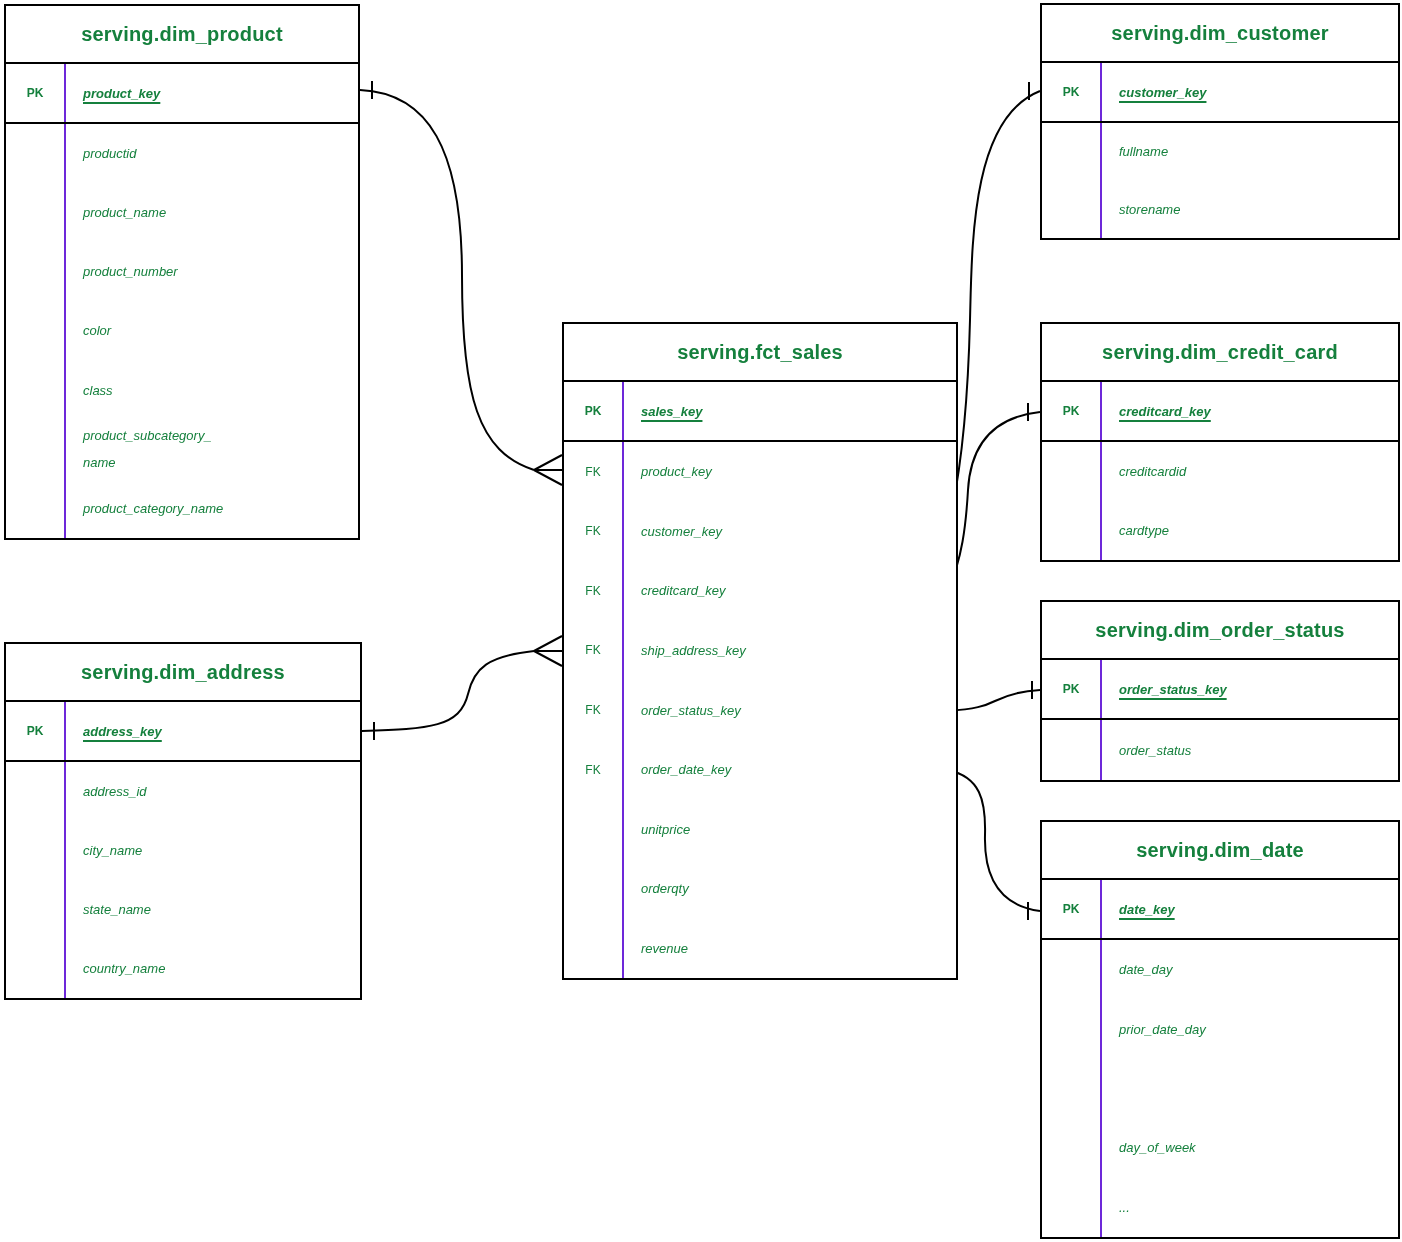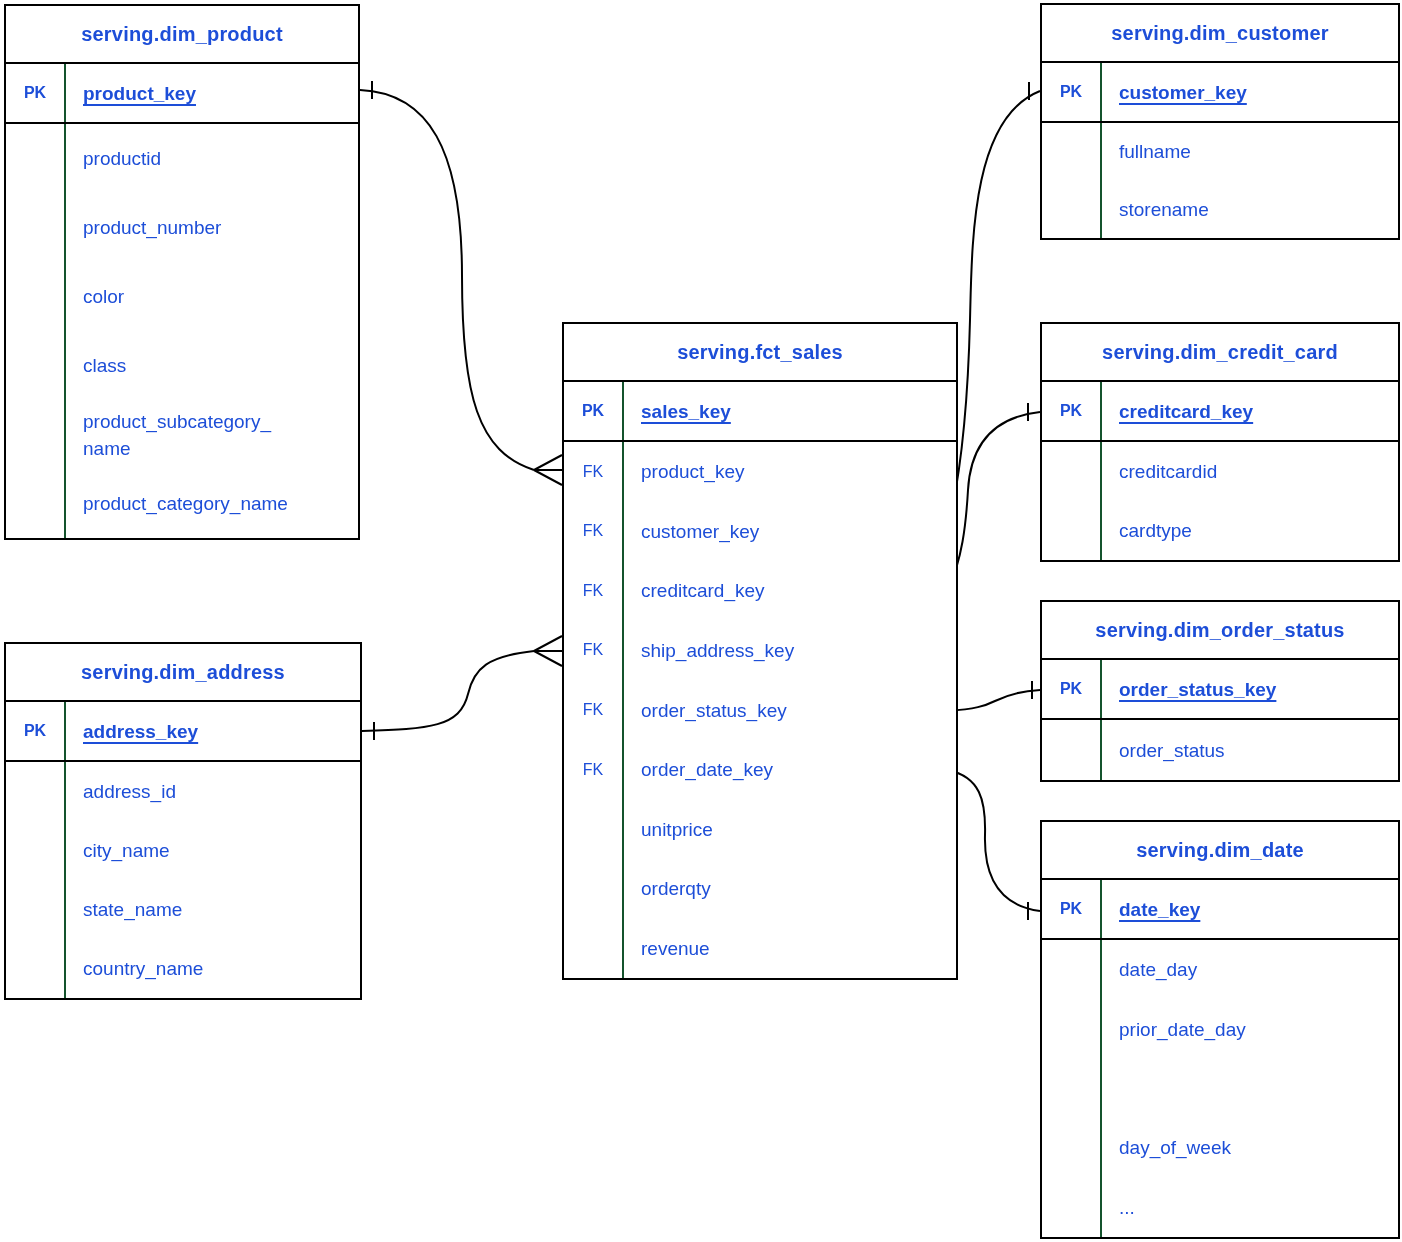--- a/index.html
+++ b/index.html
@@ -1,38 +1,38 @@
 <!DOCTYPE html>
 <html><head>
 <meta charset="utf-8">
 <style>
   html,body { margin:0; padding:0; background:#ffffff; }
   #canvas {
     position:relative; width:1402px; height:1242px; background:#ffffff;
-    font-family:"Liberation Sans", sans-serif; color:#1d4ed8;
+    font-family:"Liberation Sans", sans-serif; color:#15803d;
   }
   .ertable {
     position:absolute; border:2px solid #000; background:#fff;
     display:flex; flex-direction:column; box-sizing:border-box;
   }
   .ttl {
     height:56px; flex:none; border-bottom:2px solid #000;
     display:flex; align-items:center; justify-content:center;
     font-weight:bold; font-size:20px; letter-spacing:0.2px;
   }
   .row { display:flex; min-height:0; }
   .pkrow { height:58px; flex:none; border-bottom:2px solid #000; }
   .kc {
-    width:58px; flex:none; border-right:2px solid #14532d;
-    display:flex; align-items:center; justify-content:center; font-size:16px;
+    width:58px; flex:none; border-right:2px solid #6d28d9;
+    display:flex; align-items:center; justify-content:center; font-size:12px;
   }
   .pkrow .kc { font-weight:bold; }
   .nc {
     flex:1; display:flex; align-items:center; padding-left:17px; padding-right:6px;
-    font-size:19px; line-height:27px; white-space:pre-line;
+    font-size:13px; line-height:27px; white-space:pre-line;font-style:italic;
   }
   .pkname {
     font-weight:bold; text-decoration:underline;
     text-underline-offset:4px; text-decoration-thickness:2px;
   }
   .bod { flex:1; display:flex; flex-direction:column; min-height:0; }
   .bod .row { flex:1; }
   #rels { position:absolute; left:0; top:0; pointer-events:none; }
   #rels path, #rels line { stroke:#000; stroke-width:2; fill:none; }
 </style>
@@ -80,20 +80,24 @@
       <div class="kc">PK</div>
       <div class="nc pkname">product_key</div>
     </div>
     <div class="bod">
       <div class="row">
           <div class="kc"></div>
           <div class="nc">productid</div>
         </div>
       <div class="row">
           <div class="kc"></div>
+          <div class="nc">product_name</div>
+        </div>
+      <div class="row">
+          <div class="kc"></div>
           <div class="nc">product_number</div>
         </div>
       <div class="row">
           <div class="kc"></div>
           <div class="nc">color</div>
         </div>
       <div class="row">
           <div class="kc"></div>
           <div class="nc">class</div>
         </div>

